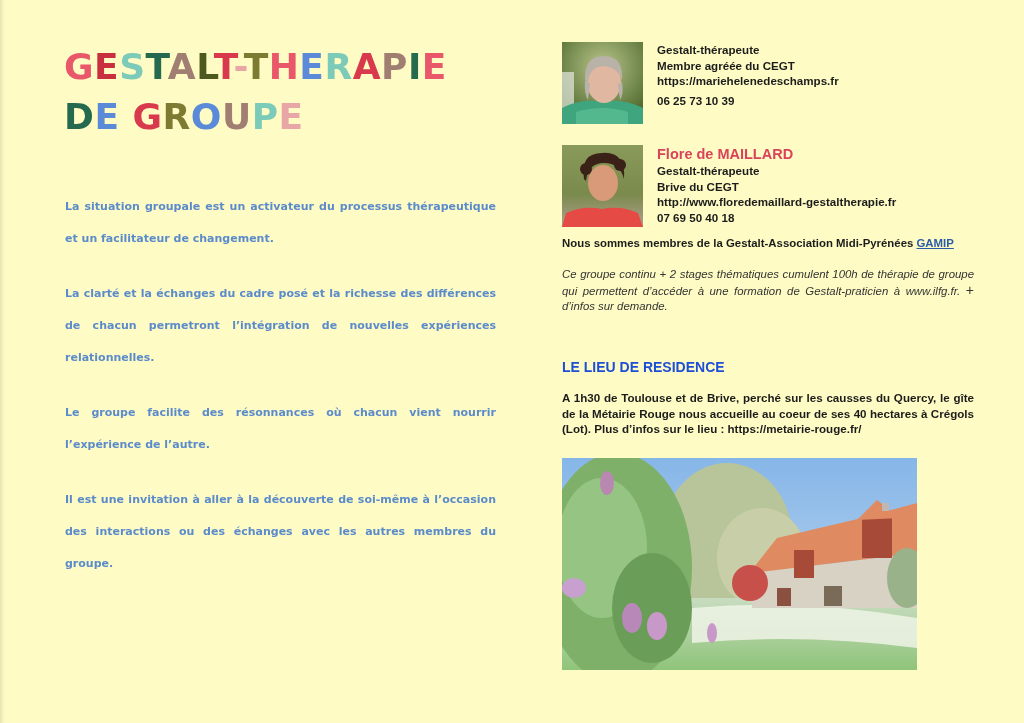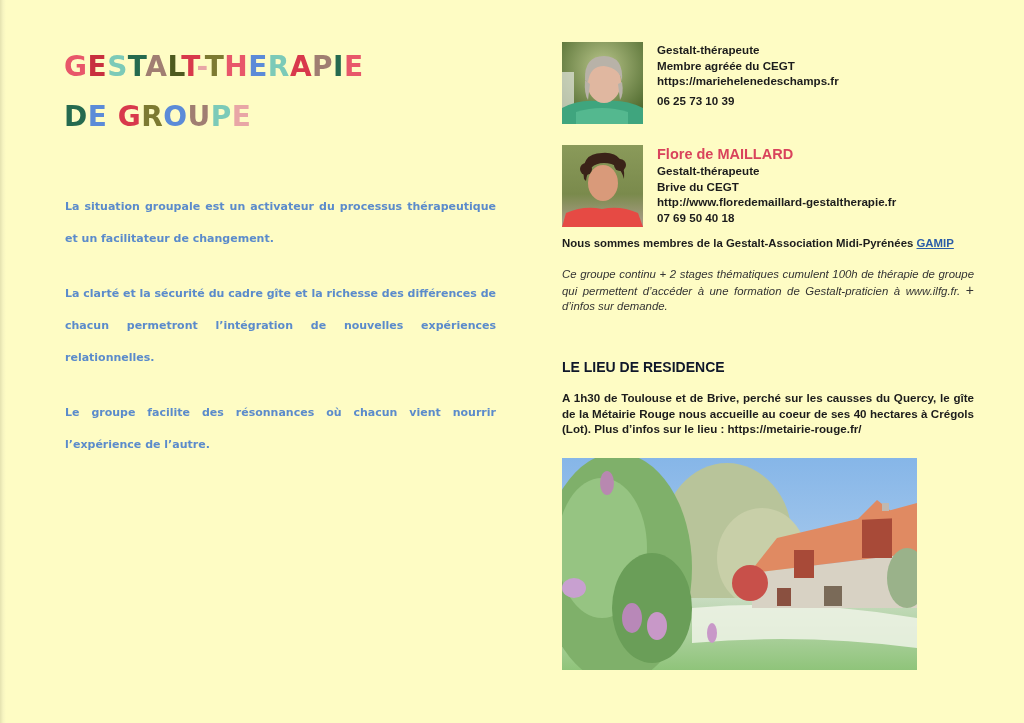--- a/index.html
+++ b/index.html
@@ -7,21 +7,21 @@
   body {
     background:#fefcc4;
     font-family:"DejaVu Sans", sans-serif;
     position:relative;
   }
   .edge { position:absolute; left:0; top:0; width:6px; height:723px;
     background:linear-gradient(to right,#e4e2b0 0,#f6f4c0 3px,#fefcc4 6px); }
 
   
   .title { position:absolute; left:64px; top:42px; font-family:"DejaVu Sans", sans-serif;
-    font-weight:bold; font-size:28px; line-height:50px; letter-spacing:0.5px; }
+    font-weight:bold; font-size:36px; line-height:50px; letter-spacing:0.5px; }
   .title .line { white-space:nowrap; }
   .left-body { position:absolute; left:65px; top:191px; width:431px;
     color:#5b8bcb; font-weight:bold; font-size:11px; line-height:32px; }
   .left-body p { text-align:justify; margin-bottom:23px; }
   .left-body p:last-child { margin-bottom:0; }
 
   
   .person { position:absolute; left:562px; width:400px; }
   .photo { position:absolute; left:0; top:0; width:81px; height:82px; overflow:hidden; }
   .info { position:absolute; left:95px; top:0; font-family:"Liberation Sans", sans-serif; }
@@ -30,42 +30,43 @@
   .info .phone { margin-top:4px; }
 
   .assoc { position:absolute; left:562px; top:237px; width:412px;
     font-family:"Liberation Sans", sans-serif; font-weight:bold; font-size:11.4px; color:#1c1c1c; }
   .assoc a { color:#2a5ca8; text-decoration:underline; }
   .note { position:absolute; left:562px; top:267px; width:412px;
     font-family:"Liberation Sans", sans-serif; font-style:italic; font-size:11.4px; line-height:15.5px;
     color:#333; text-align:justify; }
   .note .plus { font-style:normal; font-size:14px; }
 
-  .lieu-title { position:absolute; left:562px; top:359px; color:#0f172a;
+  .lieu-title { position:absolute; left:562px; top:359px; color:#1d4ed8;
     font-family:"Liberation Sans", sans-serif; font-weight:bold; font-size:14px; }
   .lieu-text { position:absolute; left:562px; top:390px; width:412px;
     font-family:"Liberation Sans", sans-serif; font-weight:bold; font-size:11.6px; line-height:15.5px;
     color:#1c1c1c; text-align:justify; }
 
   .landscape { position:absolute; left:562px; top:458px; width:355px; height:212px; overflow:hidden; }
 </style>
 </head>
 <body>
 
 <div class="edge"></div>
 
 <div class="title">
   <div class="line" id="title-line1"><span style="color: rgb(232, 87, 106);">G</span><span style="color: rgb(200, 48, 63);">E</span><span style="color: rgb(124, 202, 184);">S</span><span style="color: rgb(37, 106, 79);">T</span><span style="color: rgb(160, 126, 114);">A</span><span style="color: rgb(77, 90, 31);">L</span><span style="color: rgb(216, 57, 76);">T</span><span style="color: rgb(232, 166, 166);">-</span><span style="color: rgb(125, 122, 50);">T</span><span style="color: rgb(232, 87, 106);">H</span><span style="color: rgb(91, 139, 216);">E</span><span style="color: rgb(124, 202, 184);">R</span><span style="color: rgb(216, 57, 76);">A</span><span style="color: rgb(160, 126, 114);">P</span><span style="color: rgb(37, 106, 79);">I</span><span style="color: rgb(232, 87, 106);">E</span></div>
   <div class="line" id="title-line2"><span style="color: rgb(37, 106, 79);">D</span><span style="color: rgb(91, 139, 216);">E</span><span style="color: rgb(0, 0, 0);">&nbsp;</span><span style="color: rgb(216, 57, 76);">G</span><span style="color: rgb(125, 122, 50);">R</span><span style="color: rgb(91, 139, 216);">O</span><span style="color: rgb(160, 126, 114);">U</span><span style="color: rgb(124, 202, 184);">P</span><span style="color: rgb(232, 166, 166);">E</span></div>
 </div>
 
 <div class="left-body">
   <p>La situation groupale est un activateur du processus thérapeutique et un facilitateur de changement.</p>
-  <p>La clarté et la sécurité du cadre gîte et la richesse des différences de chacun permetront l’intégration de nouvelles expériences relationnelles.</p>
+  <p>La clarté et la échanges du cadre posé et la richesse des différences de chacun permetront l’intégration de nouvelles expériences relationnelles.</p>
   <p>Le groupe facilite des résonnances où chacun vient nourrir l’expérience de l’autre.</p>
+  <p>Il est une invitation à aller à la découverte de soi-même à l’occasion des interactions ou des échanges avec les autres membres du groupe.</p>
 </div>
 
 <div class="person" style="top:42px;">
   <div class="photo">
     <svg width="81" height="82" viewBox="0 0 81 82">
       <defs>
         <radialGradient id="bg1" cx="50%" cy="30%" r="70%">
           <stop offset="0" stop-color="#b9c58a"></stop>
             <stop offset="1" stop-color="#4f6a2e"></stop>
         </radialGradient>

